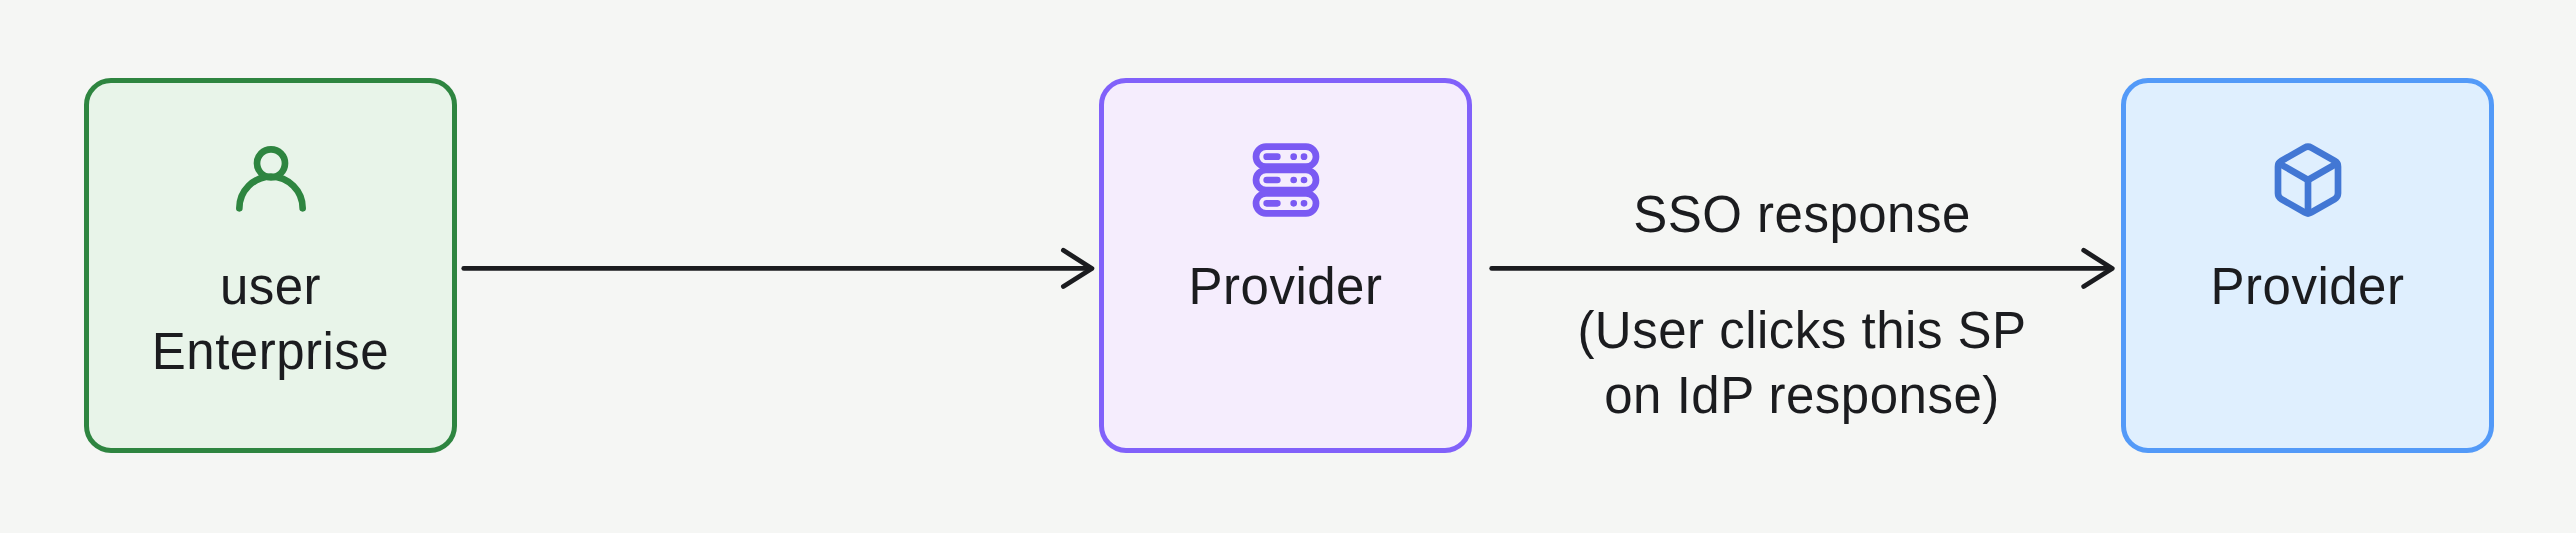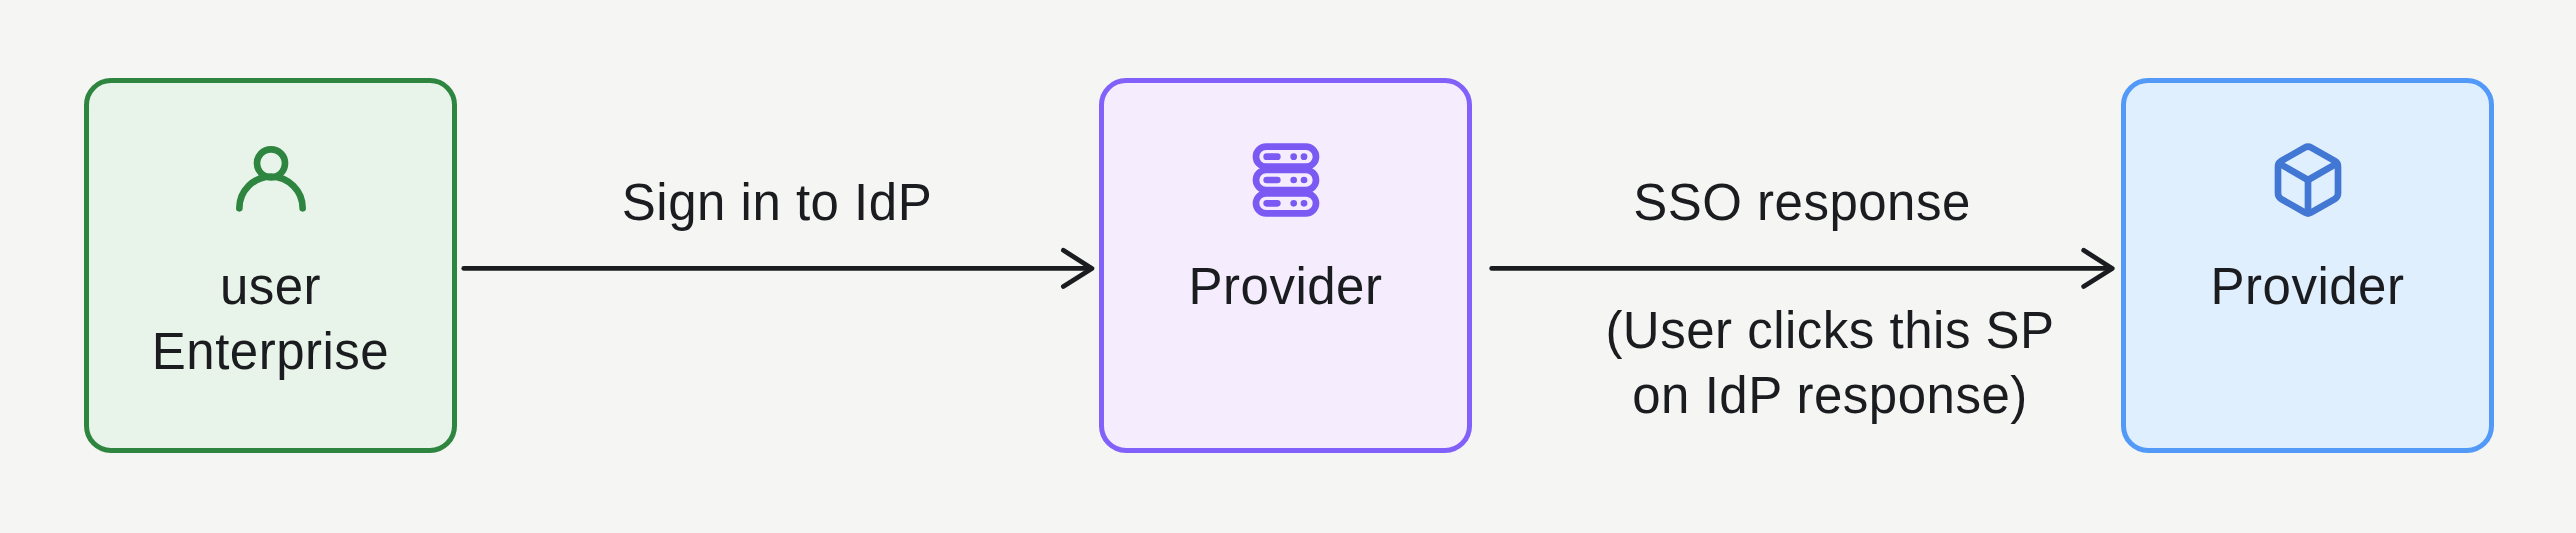--- a/index.html
+++ b/index.html
@@ -67,22 +67,22 @@
     position:absolute;
     transform:translateX(-50%);
     text-align:center;
     font-size:51px;
     line-height:65px;
     font-weight:500;
     white-space:nowrap;
     letter-spacing:0.5px;
   }
   .edge-label-1{left:777px;top:170px;}
-  .edge-label-2{left:1802px;top:170px;text-align:right;}
-  .edge-sublabel{left:1802px;top:298px;margin-left:28px;}
+  .edge-label-2{left:1802px;top:182px;text-align:right;}
+  .edge-sublabel{left:1802px;top:298px;}
 </style>
 </head>
 <body>
 
 <div class="canvas">
 
   <div class="node node-user">
     <span class="icon">
       <svg viewBox="0 0 24 24" fill="none" stroke="currentColor" stroke-width="2" stroke-linecap="round" stroke-linejoin="round">
         <circle cx="12" cy="7" r="4.2"></circle>
@@ -127,21 +127,20 @@
     <g>
       <line x1="486" y1="282" x2="1142" y2="282"></line>
       <polyline points="1116,263 1146,282 1116,301"></polyline>
     </g>
     <g>
       <line x1="1566" y1="282" x2="2214" y2="282"></line>
       <polyline points="2188,263 2218,282 2188,301"></polyline>
     </g>
   </svg>
 
-  <div class="edge-label edge-label-1">Sign in to IdP</div>
 
   <div class="edge-label edge-label-2">SSO response</div>
 
   <div class="edge-label edge-sublabel">
     <div>(User clicks this SP</div>
     <div>on IdP response)</div>
   </div>
 
 </div>
 

